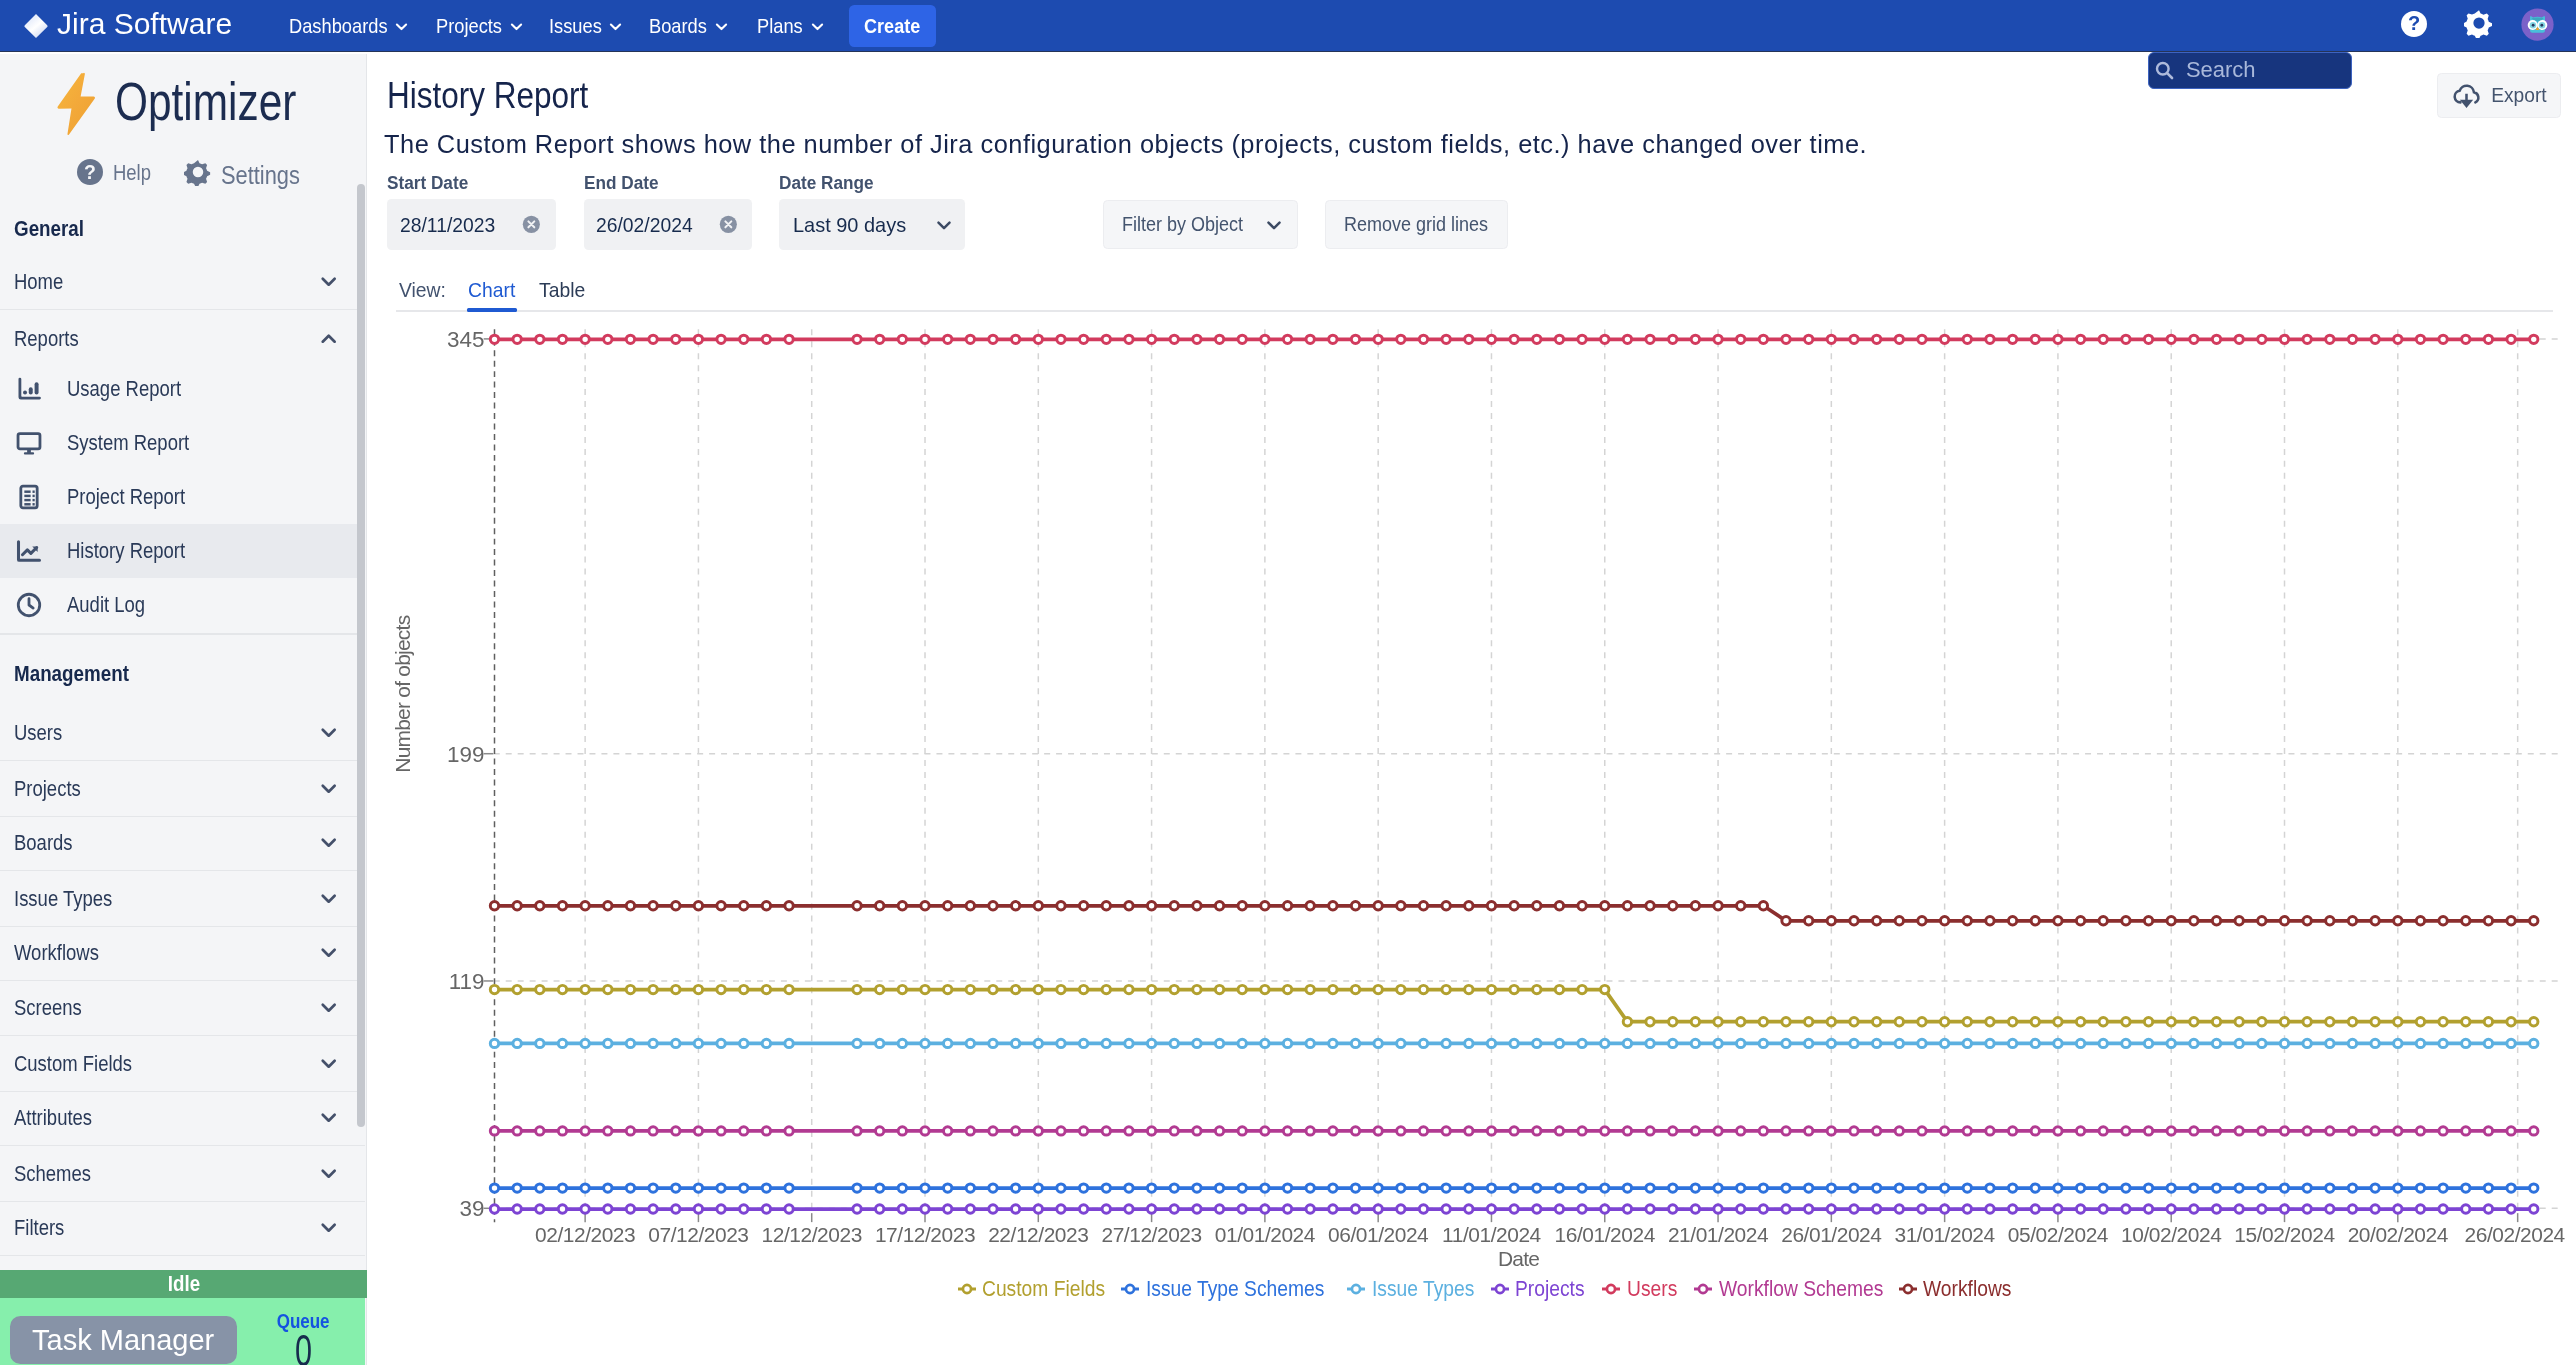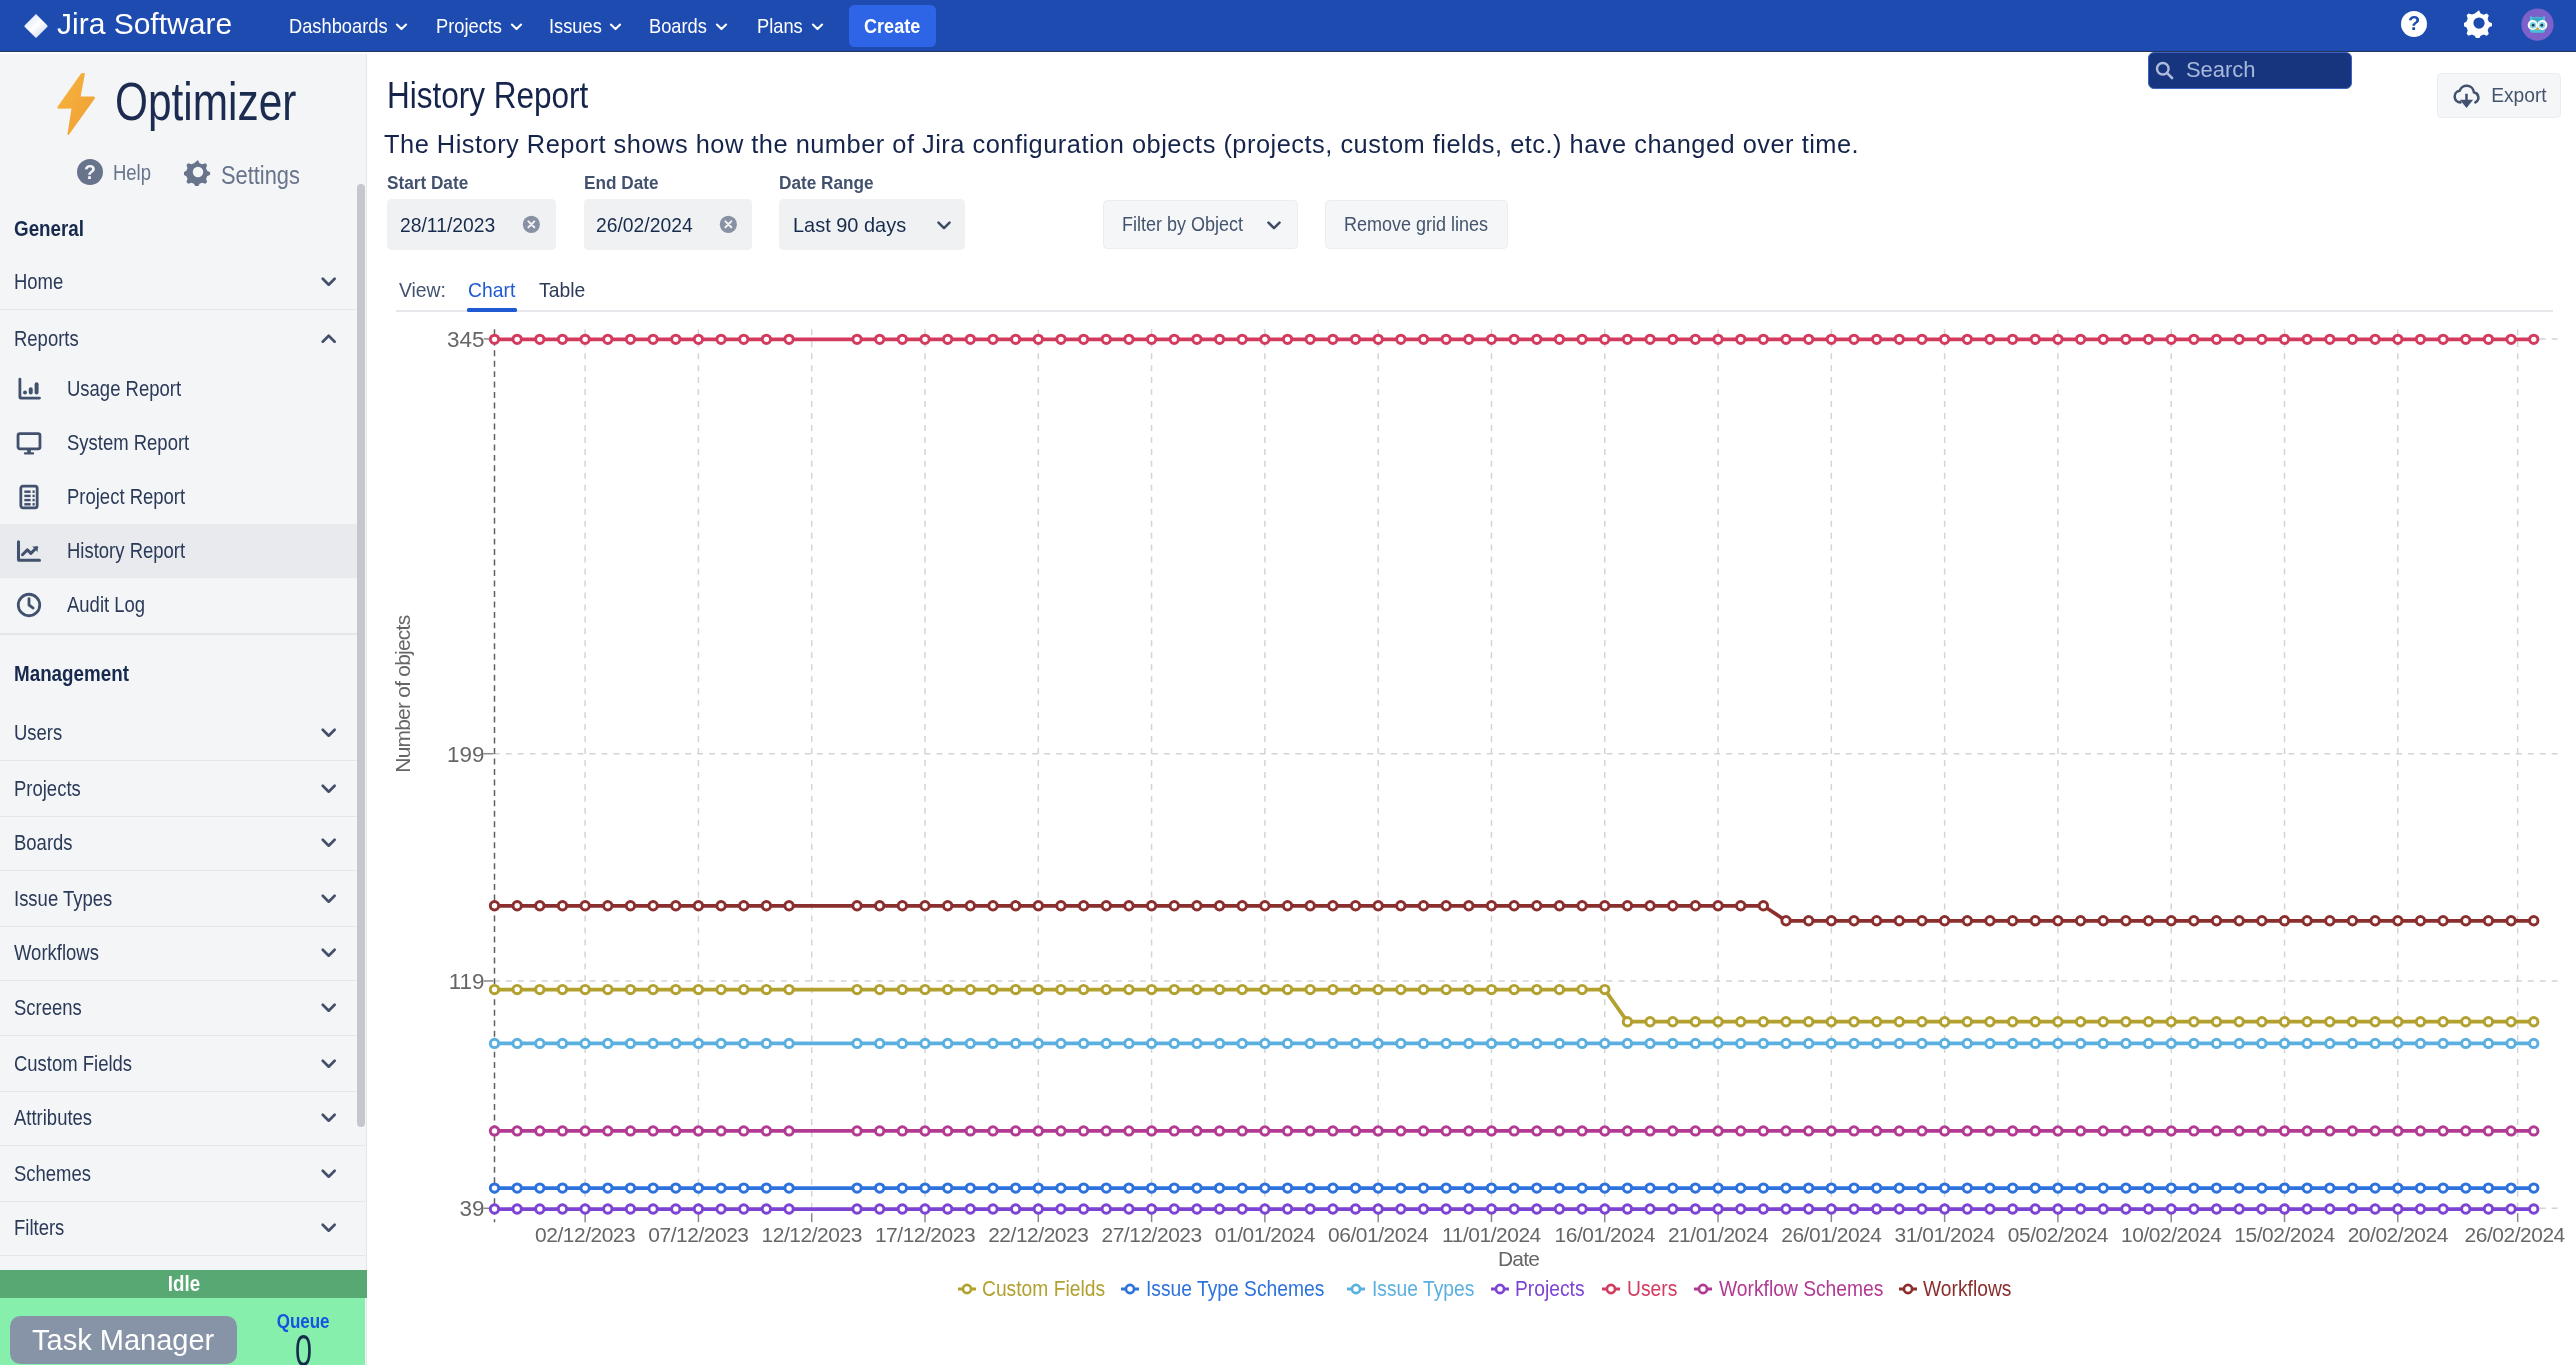--- a/index.html
+++ b/index.html
@@ -288,21 +288,21 @@
       <span class="sxc" style="transform:scaleX(0.85)">Idle</span>
     </div>
   <div class="abs" style="left:0;top:1244px;width:365px;height:68px;background:#86efac;">
     <div class="abs" style="left:9.7px;top:18px;width:227px;height:48px;background:#8793a7;border-radius:10.5px;display:flex;align-items:center;justify-content:center;color:#fff;font-size:29px;">Task&nbsp;Manager</div>
     <div class="abs" style="left:254px;top:12px;width:99px;text-align:center;font-size:20px;font-weight:bold;color:#1553e0;"><span class="sxc" style="transform:scaleX(0.85)">Queue</span></div>
     <div class="abs" style="left:254px;top:27px;width:99px;text-align:center;font-size:45px;color:#172b4d;"><span style="display:inline-block;transform:scaleX(0.68);transform-origin:50% 50%;">0</span></div>
   </div>
 </div>
 
 <div class="abs" style="left:387px;top:78px;font-size:36px;color:#15244b;line-height:1;"><span style="display:inline-block;transform:scaleX(0.875);transform-origin:0 0;">History Report</span></div>
-<div class="abs" style="left:384px;top:132px;font-size:25.4px;letter-spacing:0.5px;color:#15244b;line-height:1;">The History Report shows how the number of Jira configuration objects (projects, custom fields, etc.) have changed over time.</div>
+<div class="abs" style="left:384px;top:132px;font-size:25.4px;letter-spacing:0.5px;color:#15244b;line-height:1;">The Custom Report shows how the number of Jira configuration objects (projects, custom fields, etc.) have changed over time.</div>
 
 <div class="btn" style="left:2437px;top:73px;width:124px;height:45px;gap:8.2px;font-size:20px;">
     <svg width="31" height="27" viewBox="0 0 28 24">
       <path d="M8.5 18.2 a5.3 5.3 0 0 1 -0.6-10.55 A6.6 6.6 0 0 1 20.7 9 a4.9 4.9 0 0 1 1.3 9.2" fill="none" stroke="#42526e" stroke-width="2.3" stroke-linecap="round"></path>
       <path d="M14 10.5 V19.5 M14 21.5 l-3.6-4.4 h7.2 Z" fill="#42526e" stroke="#42526e" stroke-width="2.3"></path>
     </svg>
     <span class="sxc" style="transform:scaleX(0.96)">Export</span>
   </div>
 
 <span class="flabel" style="left:387px;"><span class="sx92">Start Date</span></span>

